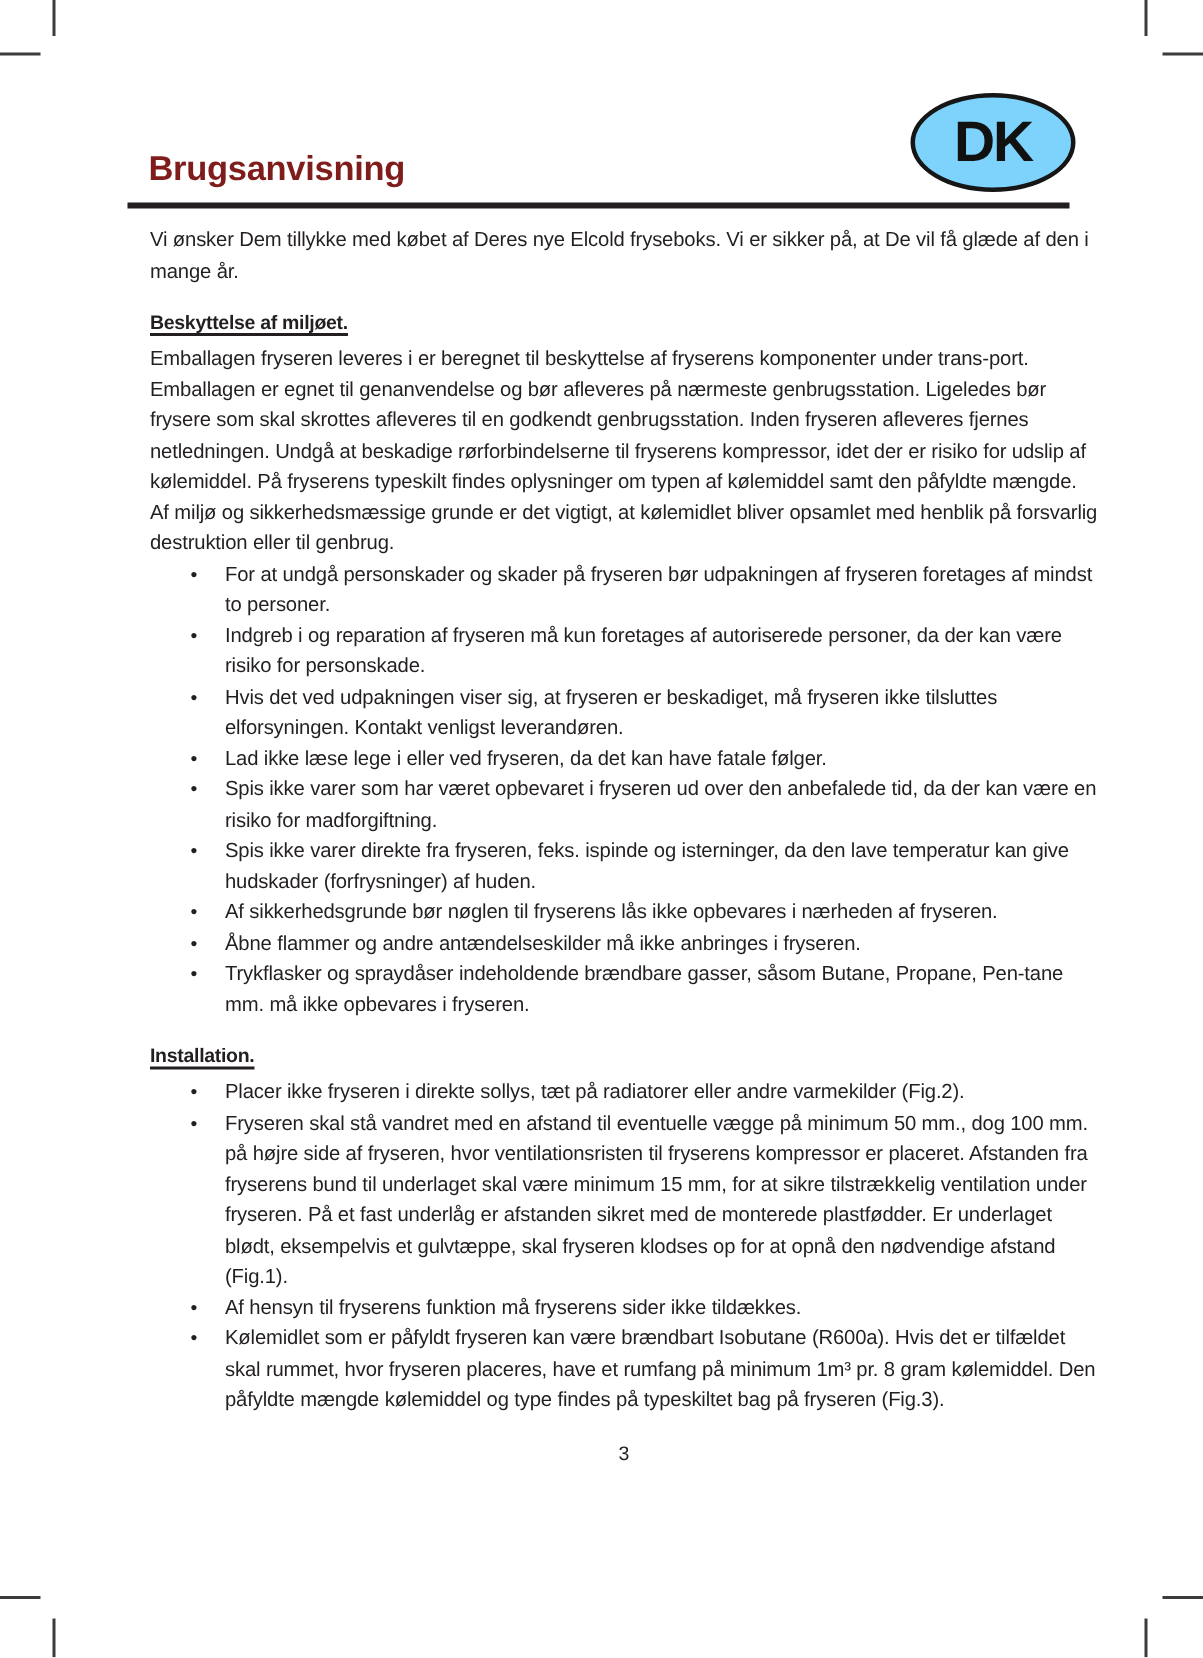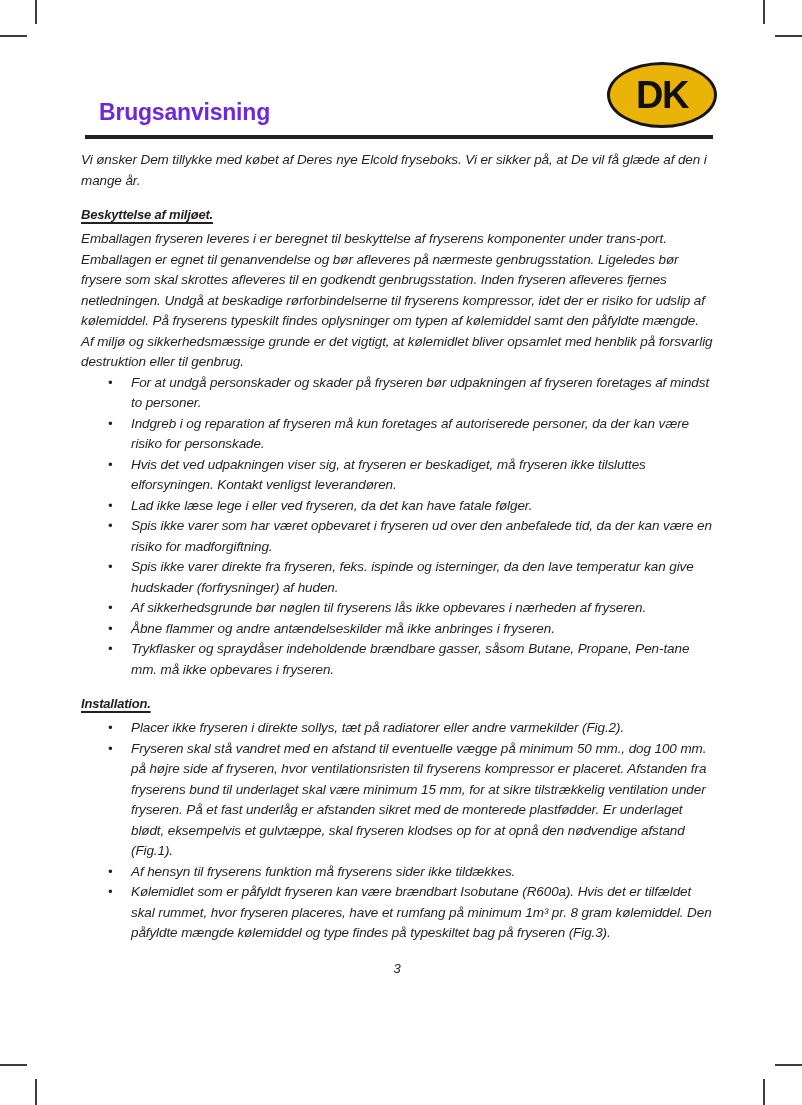--- a/index.html
+++ b/index.html
@@ -20,43 +20,42 @@
   .cm-tr-v { left:763px; top:0;      width:2px;  height:24px; }
   .cm-tr-h { left:775px; top:35px;   width:27px; height:2px;  }
   .cm-bl-v { left:35px;  top:1079px; width:2px;  height:26px; }
   .cm-bl-h { left:0;     top:1064px; width:27px; height:2px;  }
   .cm-br-v { left:763px; top:1079px; width:2px;  height:26px; }
   .cm-br-h { left:775px; top:1064px; width:27px; height:2px;  }
 
   .doc-title {
     position:absolute; left:99px; top:99px; margin:0;
     font-size:23px; font-weight:bold; letter-spacing:-0.2px;
-    color:#6d28d9;
+    color:#7f1d1d;
   }
   .title-rule {
     position:absolute; left:85px; top:135px;
     width:628px; height:4px; background:#231f20;
   }
   .dk-badge {
     position:absolute; left:607px; top:62px;
     width:104px; height:60px;
     border:3px solid #161616; border-radius:50%;
     display:flex; align-items:center; justify-content:center;
-    background:#eab308;
+    background:#7dd3fc;
   }
   .dk-badge span {
     font-weight:bold; font-size:38px; line-height:1;
     letter-spacing:-1.5px; color:#111111;
   }
 
   .content {
-    position:absolute; left:81px; top:150px; width:632px;
+    position:absolute; left:100px; top:150px; width:632px;
     font-size:13.5px; line-height:20.5px; letter-spacing:-0.1px;
     text-align:left;
-    font-style:italic;
   }
   .content p { margin:0; }
 
   .content h2 {
     font-size:13px; line-height:22px; font-weight:bold;
     letter-spacing:-0.2px; margin:13px 0 3px 0;
     text-decoration:underline;
     text-decoration-thickness:2px;
     text-underline-offset:3px;
   }

